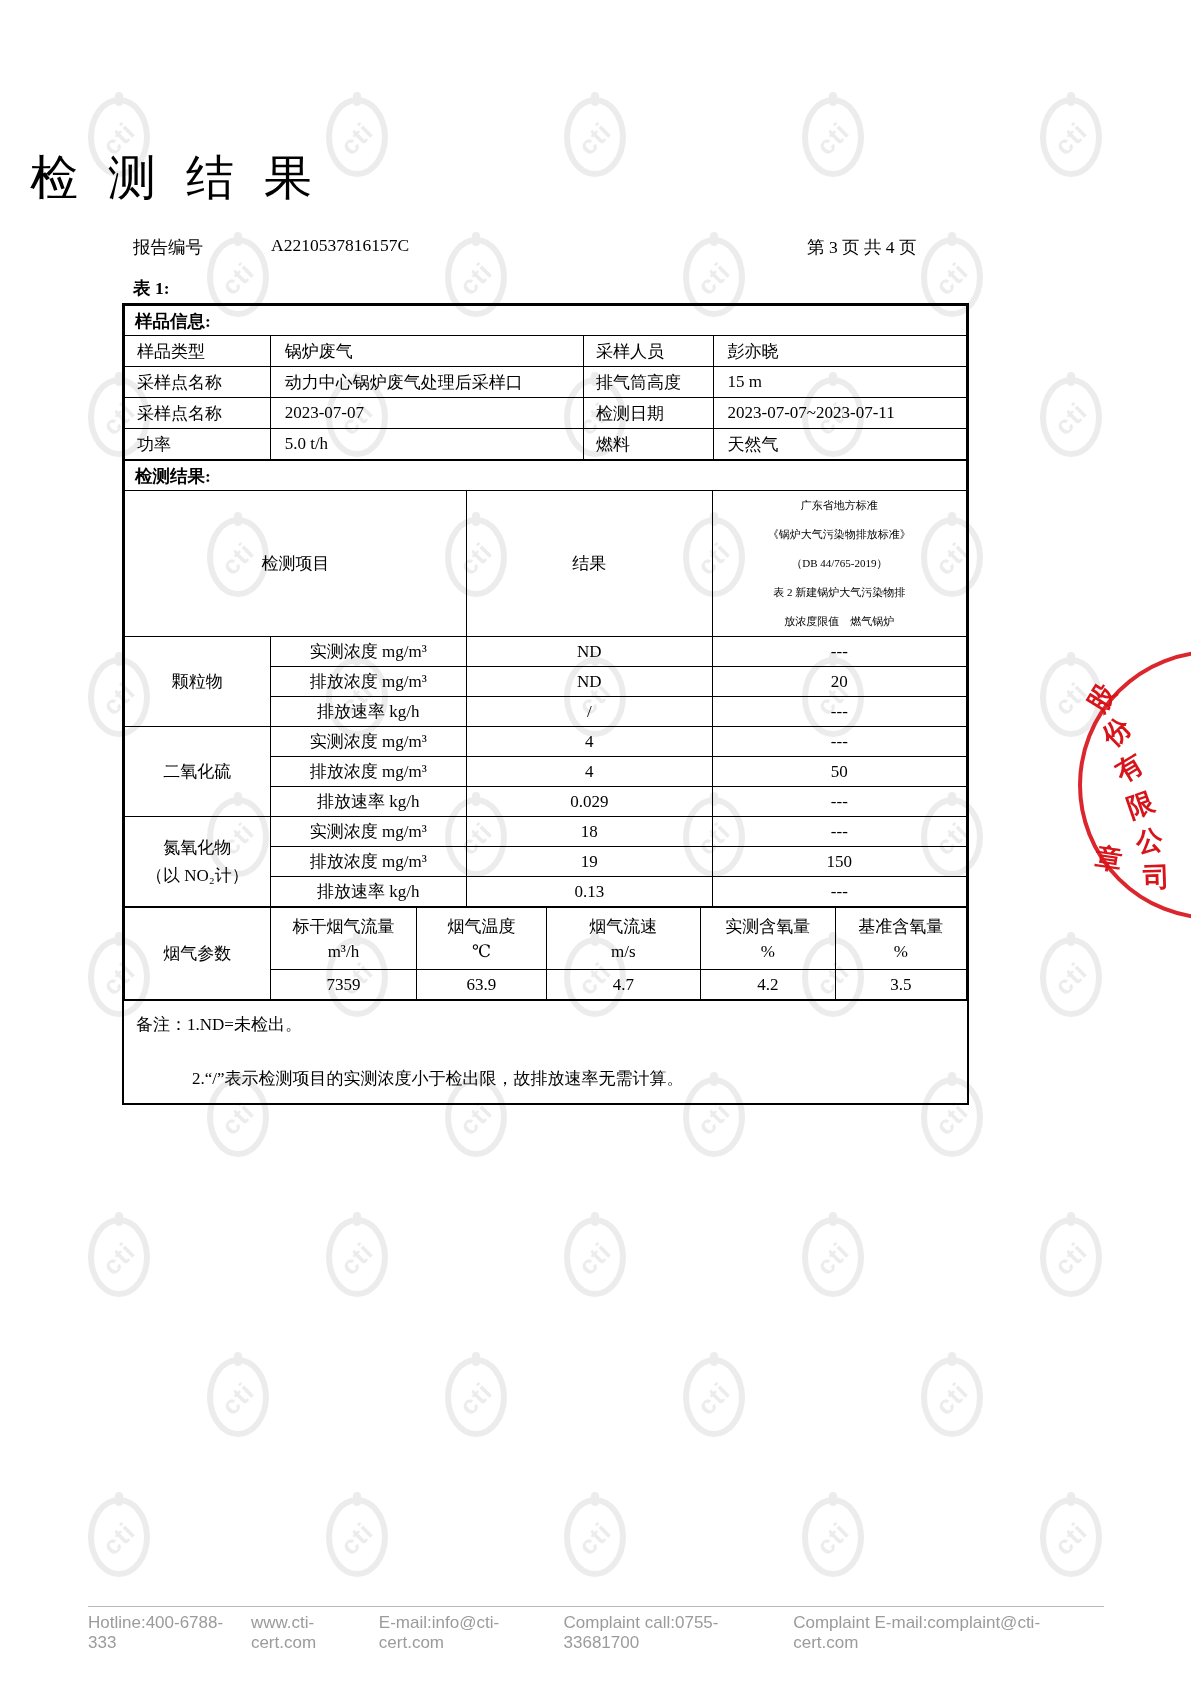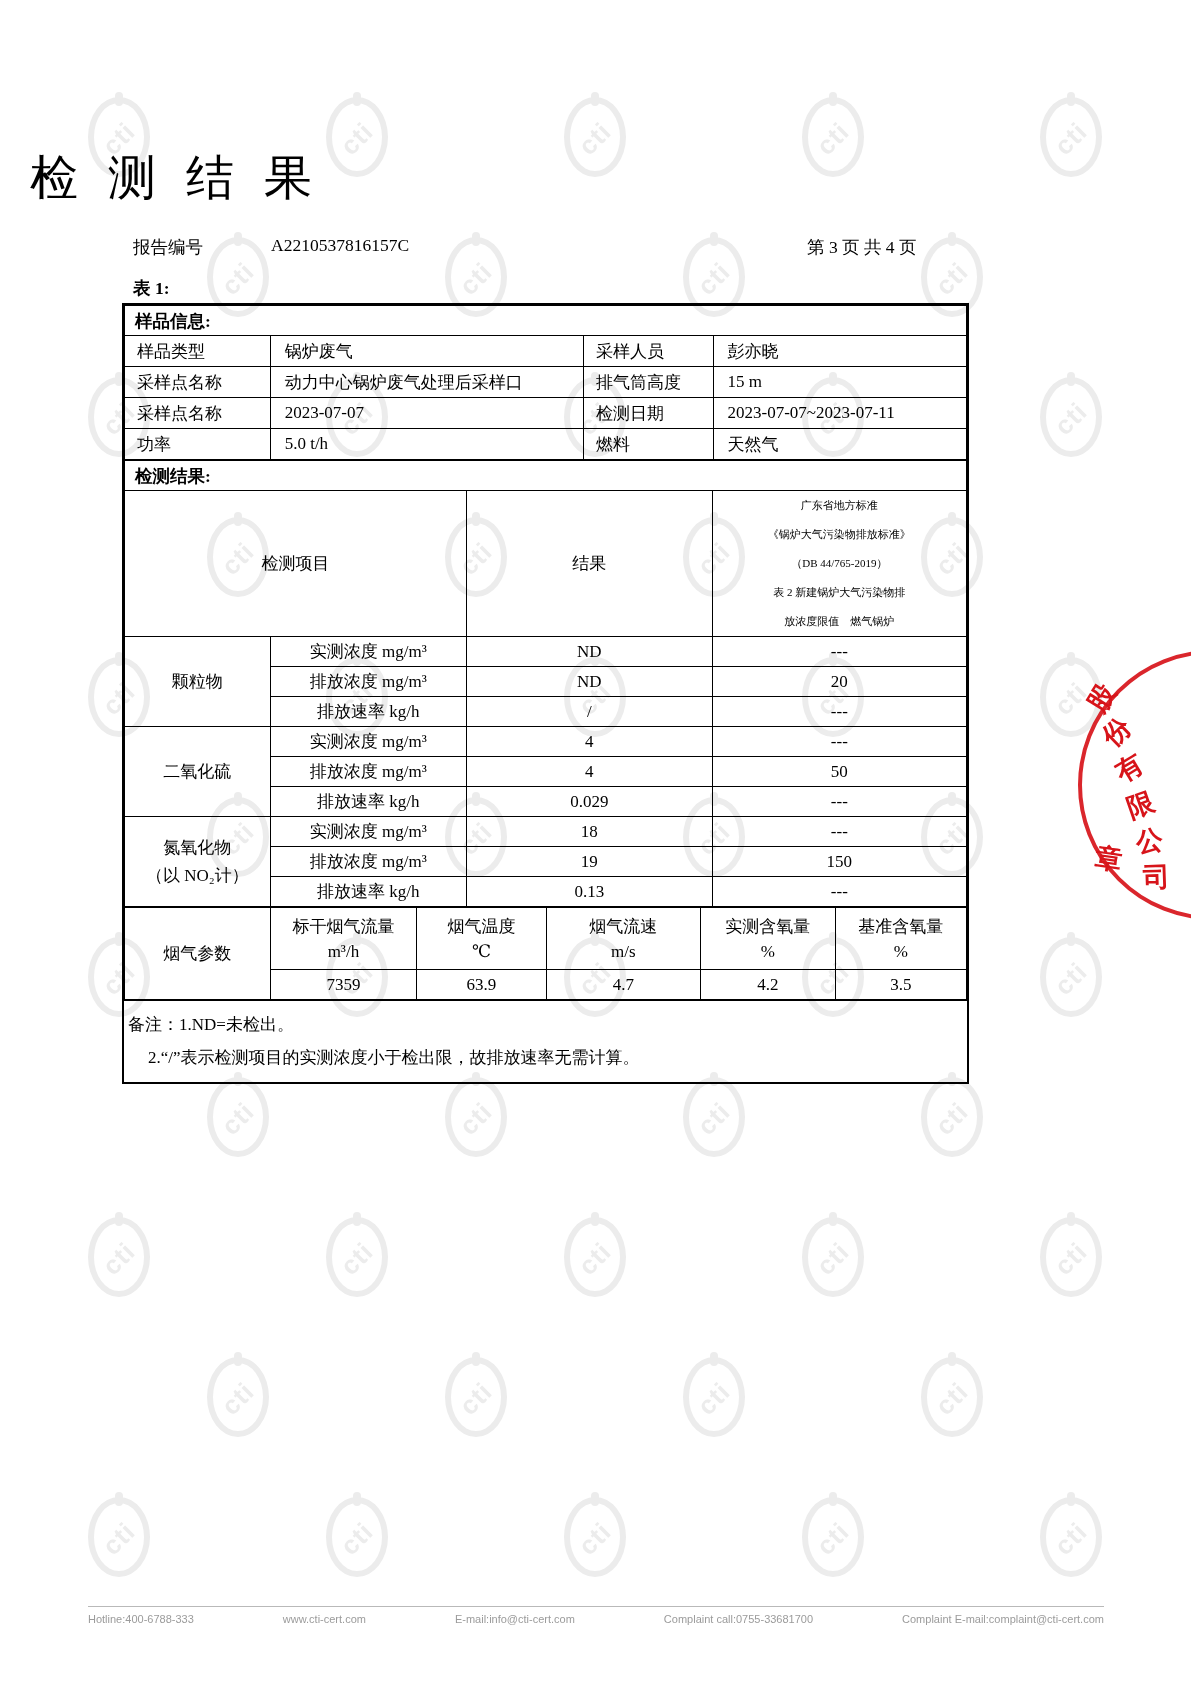--- a/index.html
+++ b/index.html
@@ -42,40 +42,40 @@
   .h31 td { height:31px; }
   .h30 td { height:30px; }
   .lbl { text-align:left; padding-left:12px; }
   .val { text-align:left; padding-left:14px; }
   .res-head td { height:145px; }
   .std-cell { white-space:pre-line; line-height:29px; font-size:11px;margin-top:40px; }
   .pre { white-space:pre-line; }
   .grp { line-height:28px; }
   .flue-head td { height:62px; line-height:25px; }
   .notes { border-top:1px solid #000; padding:7px 0 8px 0; font-size:17px; line-height:33px; }
-  .note-line { text-align:left; padding-left:4px; }
-  .note-indent { padding-left:24px; }
+  .note-line { text-align:left; padding-left:12px; }
+  .note-indent { padding-left:68px;margin-top:21px; }
   
   .stamp { position:absolute; inset:0; z-index:2; pointer-events:none; }
   .stamp-circle { position:absolute; left:1078px; top:650px; width:270px; height:270px;
                   border:4px solid #d7141a; border-radius:50%; opacity:.92; }
   .schar { position:absolute; font-weight:bold; font-size:27px; color:#d7141a;
            font-family:"Liberation Serif",serif; }
   .sc0 { left:1088px; top:680px; transform:rotate(-58deg); }
   .sc1 { left:1103px; top:714px; transform:rotate(-44deg); }
   .sc2 { left:1116px; top:750px; transform:rotate(-31deg); }
   .sc3 { left:1127px; top:787px; transform:rotate(-19deg); }
   .sc4 { left:1136px; top:823px; transform:rotate(-9deg); }
   .sc5 { left:1143px; top:859px; transform:rotate(-2deg); }
   .sc6 { left:1095px; top:841px; transform:rotate(8deg); }
   
   .footer-line { position:absolute; left:88px; top:1606px; width:1016px; height:1px; background:#b9b9b9; z-index:1; }
   .footer { position:absolute; left:88px; top:1613px; width:1016px; z-index:1; display:flex;
             justify-content:space-between; font-family:"Liberation Sans",sans-serif;
-            font-size:11px; color:#9b9b9b; }
+            font-size:17px; color:#9b9b9b; }
 </style>
 </head>
 <body>
 
 <div class="page">
 
   <div class="wm-layer">
       <div class="wm" style="left: 88px; top: 97px;">
         <i></i>
         <s>cti</s>

